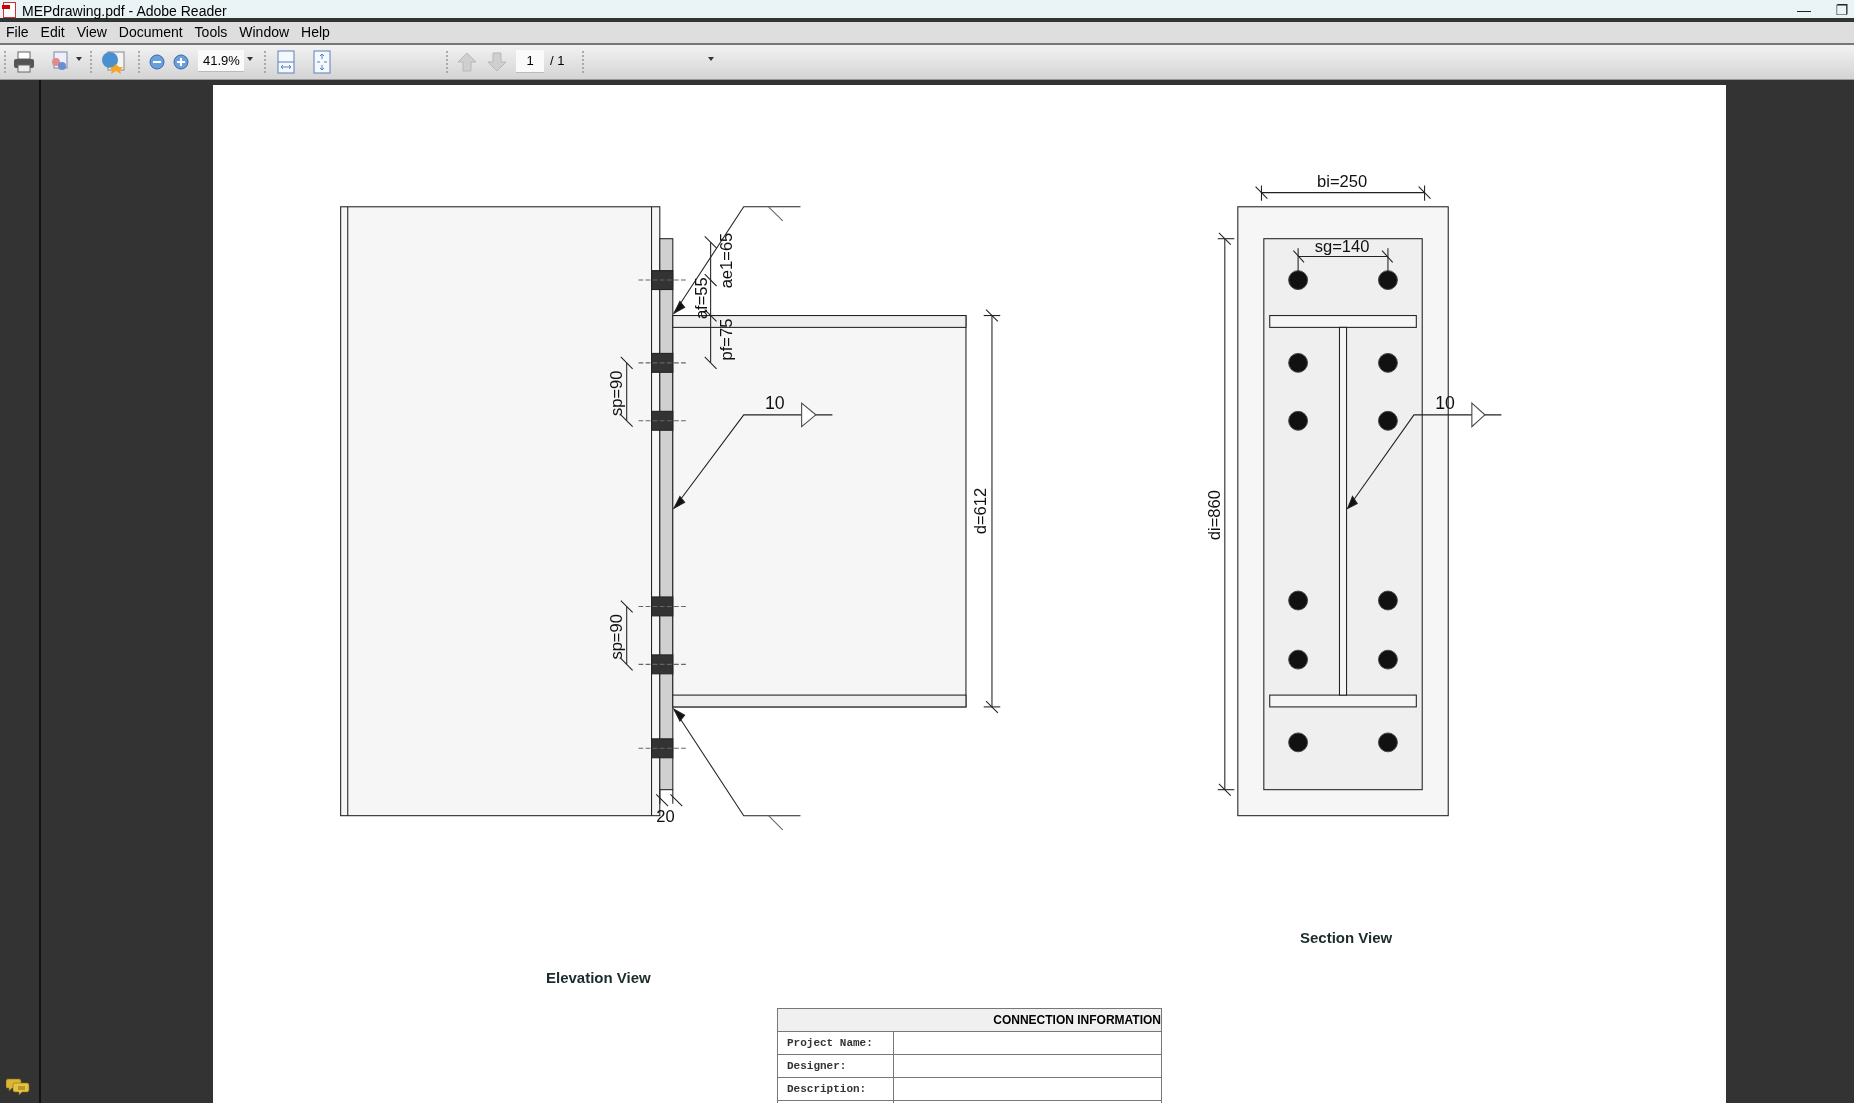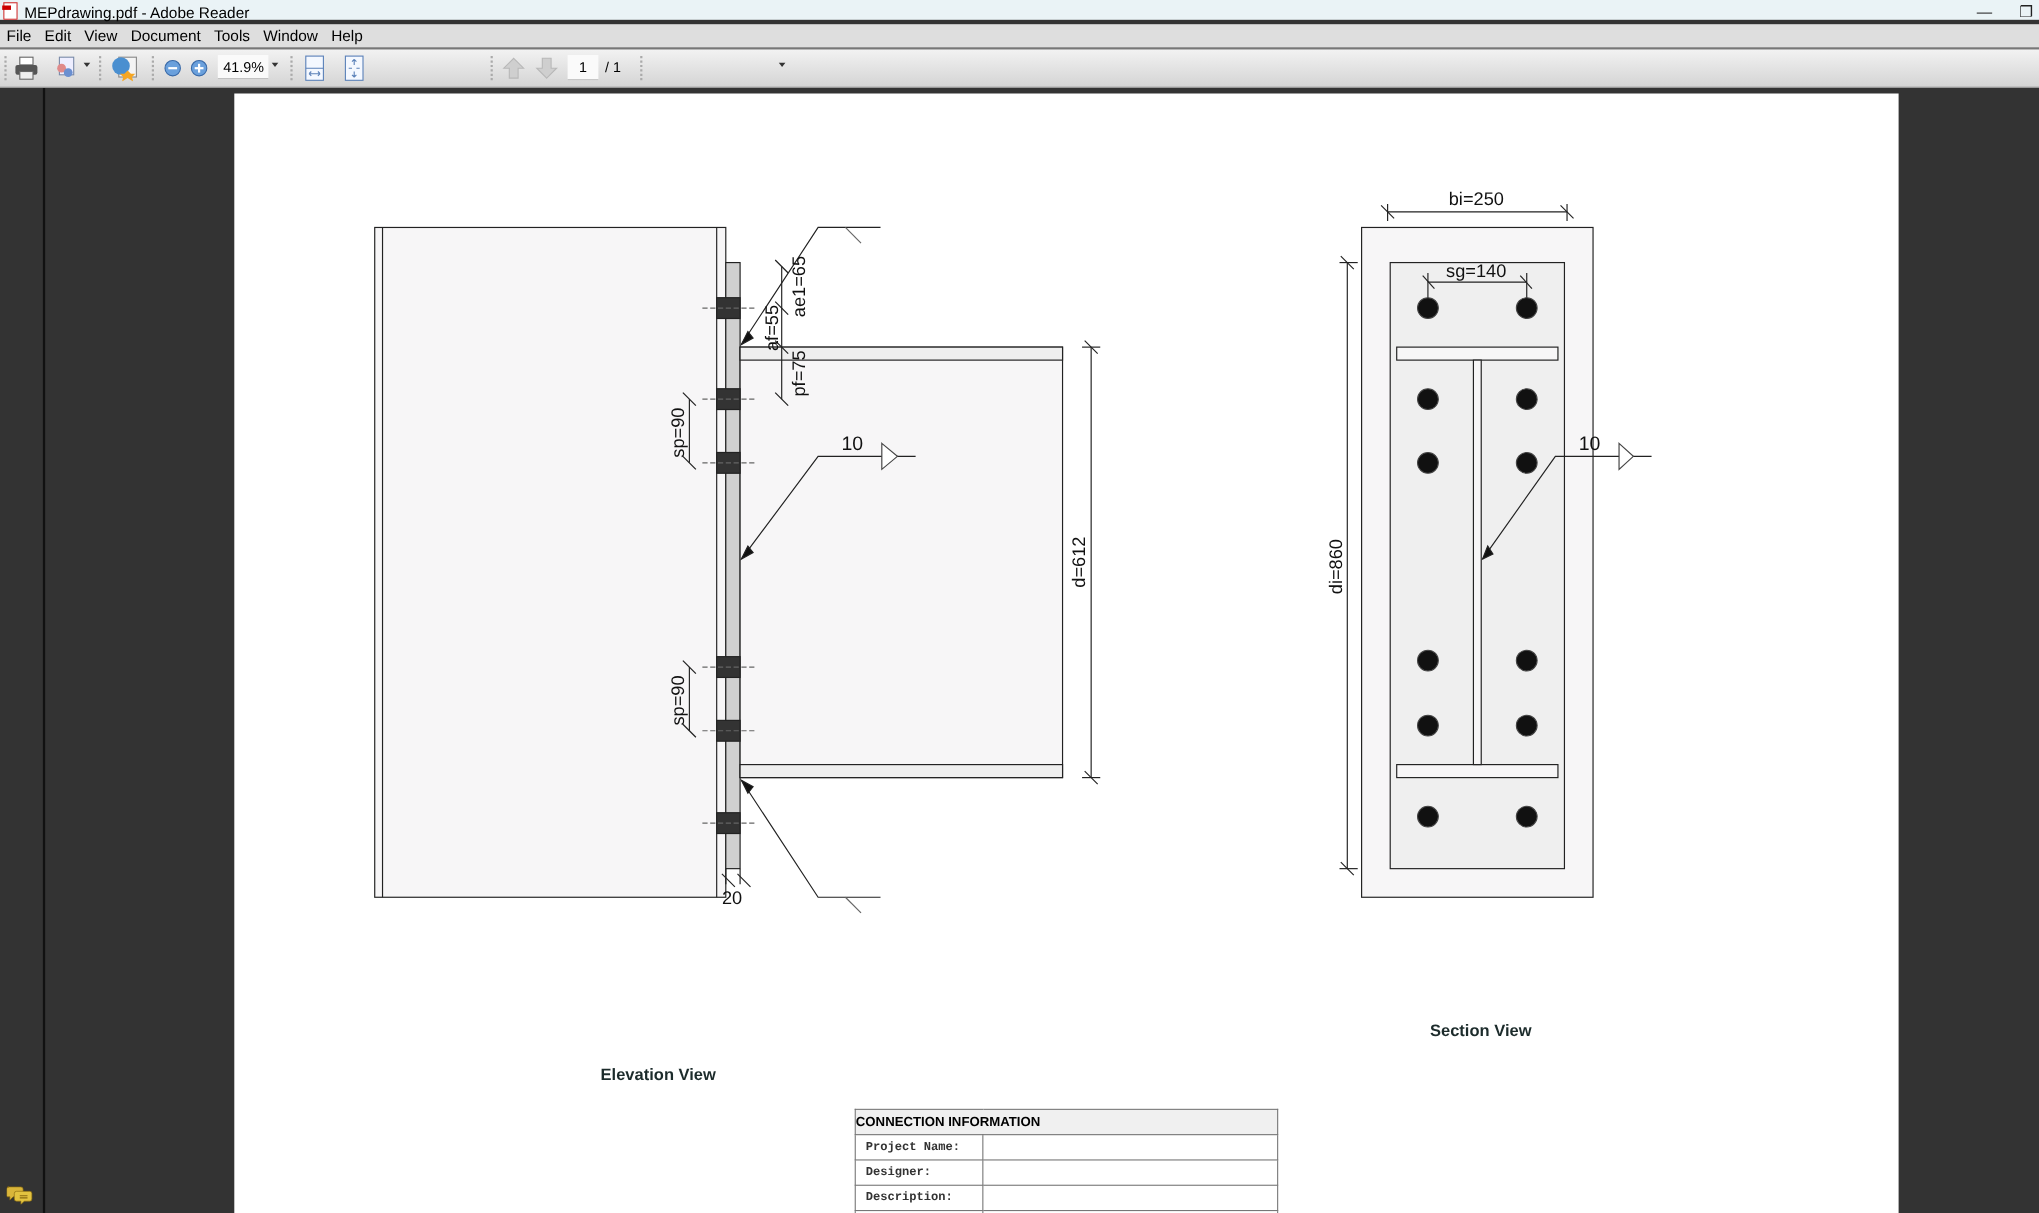--- a/index.html
+++ b/index.html
@@ -20,21 +20,21 @@
   .page-total{position:absolute;left:550px;top:5px;font-size:13px;line-height:22px;}
   .find-box{position:absolute;left:590px;top:5px;width:116px;height:22px;background:#fafafa;border-bottom:1px solid #bbb;font-size:13px;line-height:22px;padding-left:5px;box-sizing:border-box;color:#555;margin-top:48px;}
   .dropdown{position:absolute;top:12px;width:0;height:0;border-left:3px solid transparent;border-right:3px solid transparent;border-top:4px solid #333;}
   .leftpanel{position:absolute;left:0;top:80px;width:39px;height:1023px;background:#333;border-right:2px solid #111;}
   .comment-icon{position:absolute;left:6px;top:1077px;width:24px;height:18px;}
   .page{position:absolute;left:213px;top:85px;width:1513px;height:1018px;background:#fff;overflow:hidden;}
   .drawing{position:absolute;left:0;top:0;}
   .view-label{position:absolute;font-weight:bold;font-size:15px;color:#1c2b2b;}
   .conn-table{position:absolute;left:564px;top:923px;width:385px;border-collapse:collapse;font-size:11px;}
   .conn-table td,.conn-table th{border:1px solid #777;height:22px;padding:0 0 0 9px;}
-  .conn-table th{background:#f0f0f0;text-align:left;font-size:12px;padding:0;height:22px;}
+  .conn-table th{background:#f0f0f0;text-align:right;font-size:12px;padding:0;height:22px;}
   .conn-table td.lbl{width:106px;font-weight:bold;color:#333;font-family:Liberation Mono, monospace;}
 </style>
 </head>
 <body>
 
 <div class="titlebar">
   <span class="pdf-icon"></span>
   <span class="title">MEPdrawing.pdf - Adobe Reader</span>
   <span class="win-btn" style="left:1784px;">—</span>
   <span class="win-btn" style="left:1822px;">❐</span>

